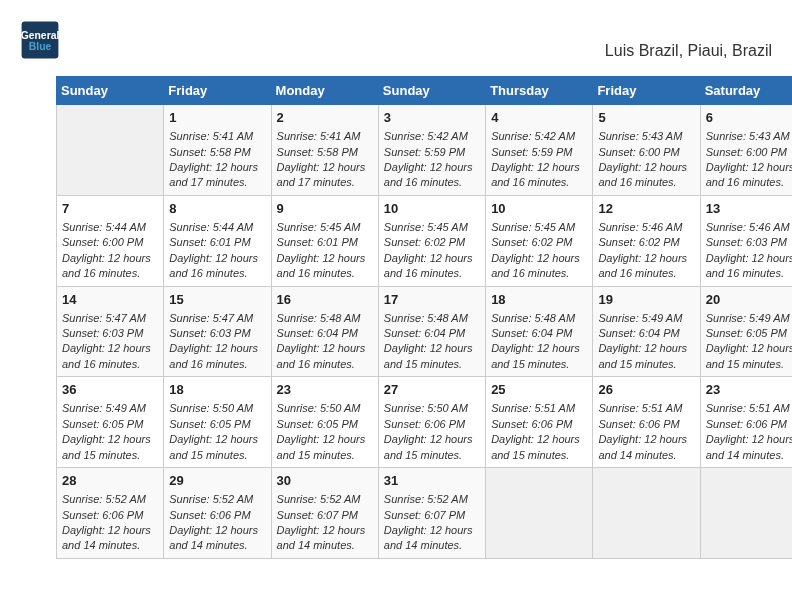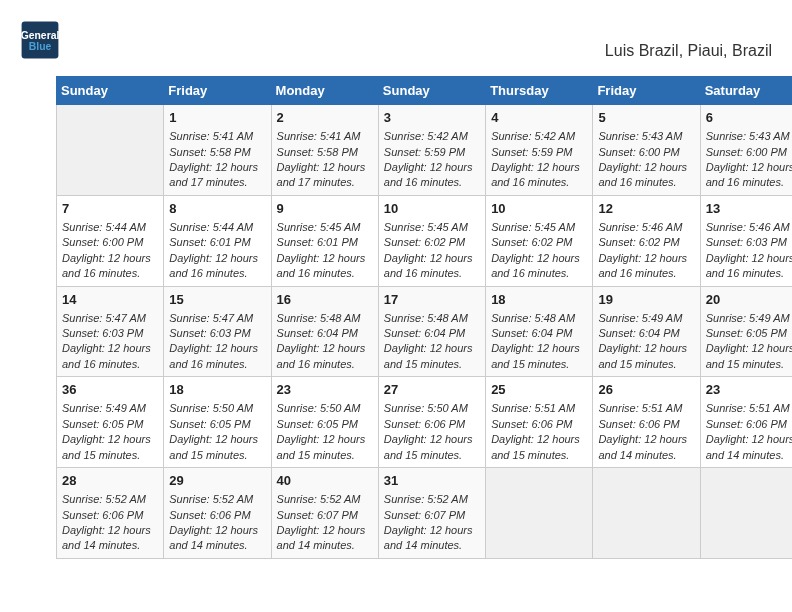--- a/index.html
+++ b/index.html
@@ -318,21 +318,21 @@
 and 14 minutes.</div>
         </td>
         <td>
           <span class="day-num">29</span>
           <div class="day-info" style="white-space: pre-line;">Sunrise: 5:52 AM
 Sunset: 6:06 PM
 Daylight: 12 hours
 and 14 minutes.</div>
         </td>
         <td>
-          <span class="day-num">40</span>
+          <span class="day-num">30</span>
           <div class="day-info" style="white-space: pre-line;">Sunrise: 5:52 AM
 Sunset: 6:07 PM
 Daylight: 12 hours
 and 14 minutes.</div>
         </td>
         <td>
           <span class="day-num">31</span>
           <div class="day-info" style="white-space: pre-line;">Sunrise: 5:52 AM
 Sunset: 6:07 PM
 Daylight: 12 hours

